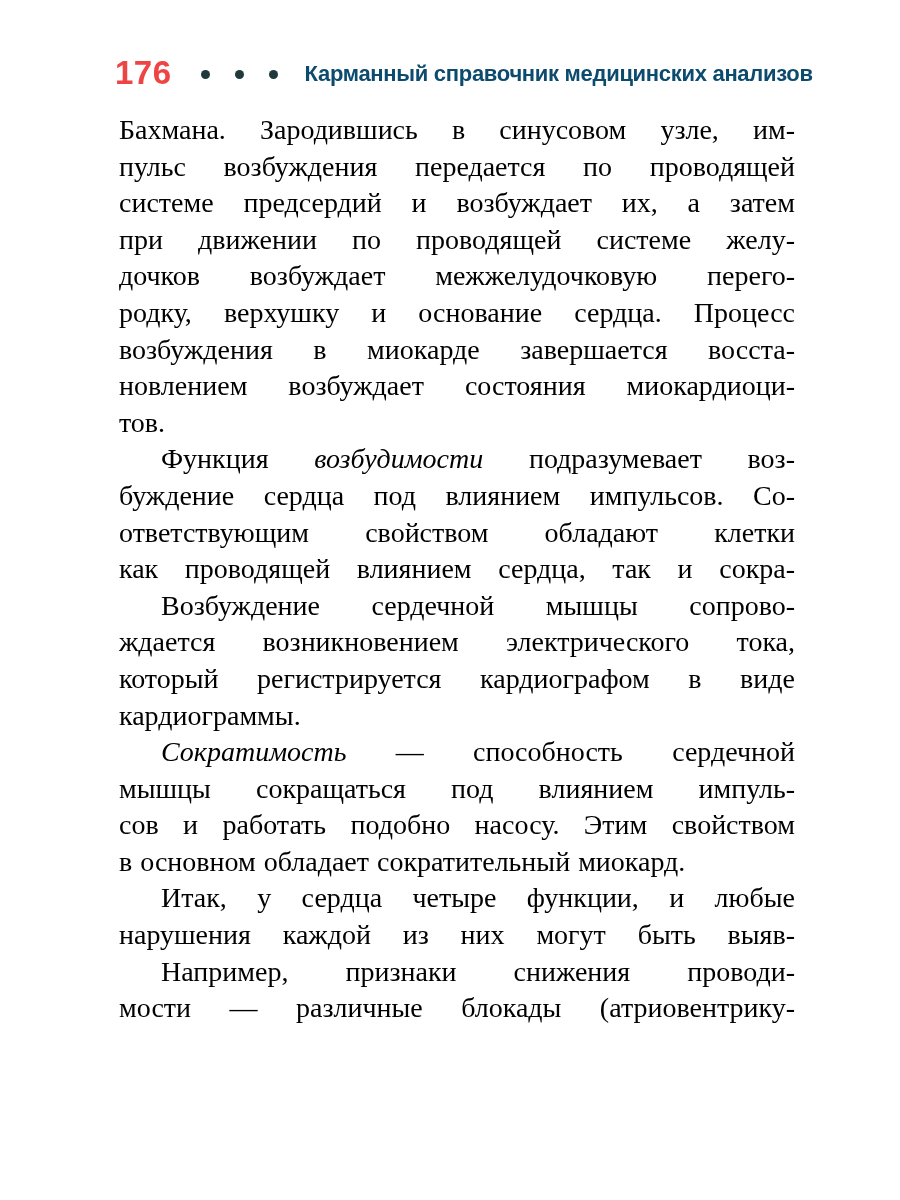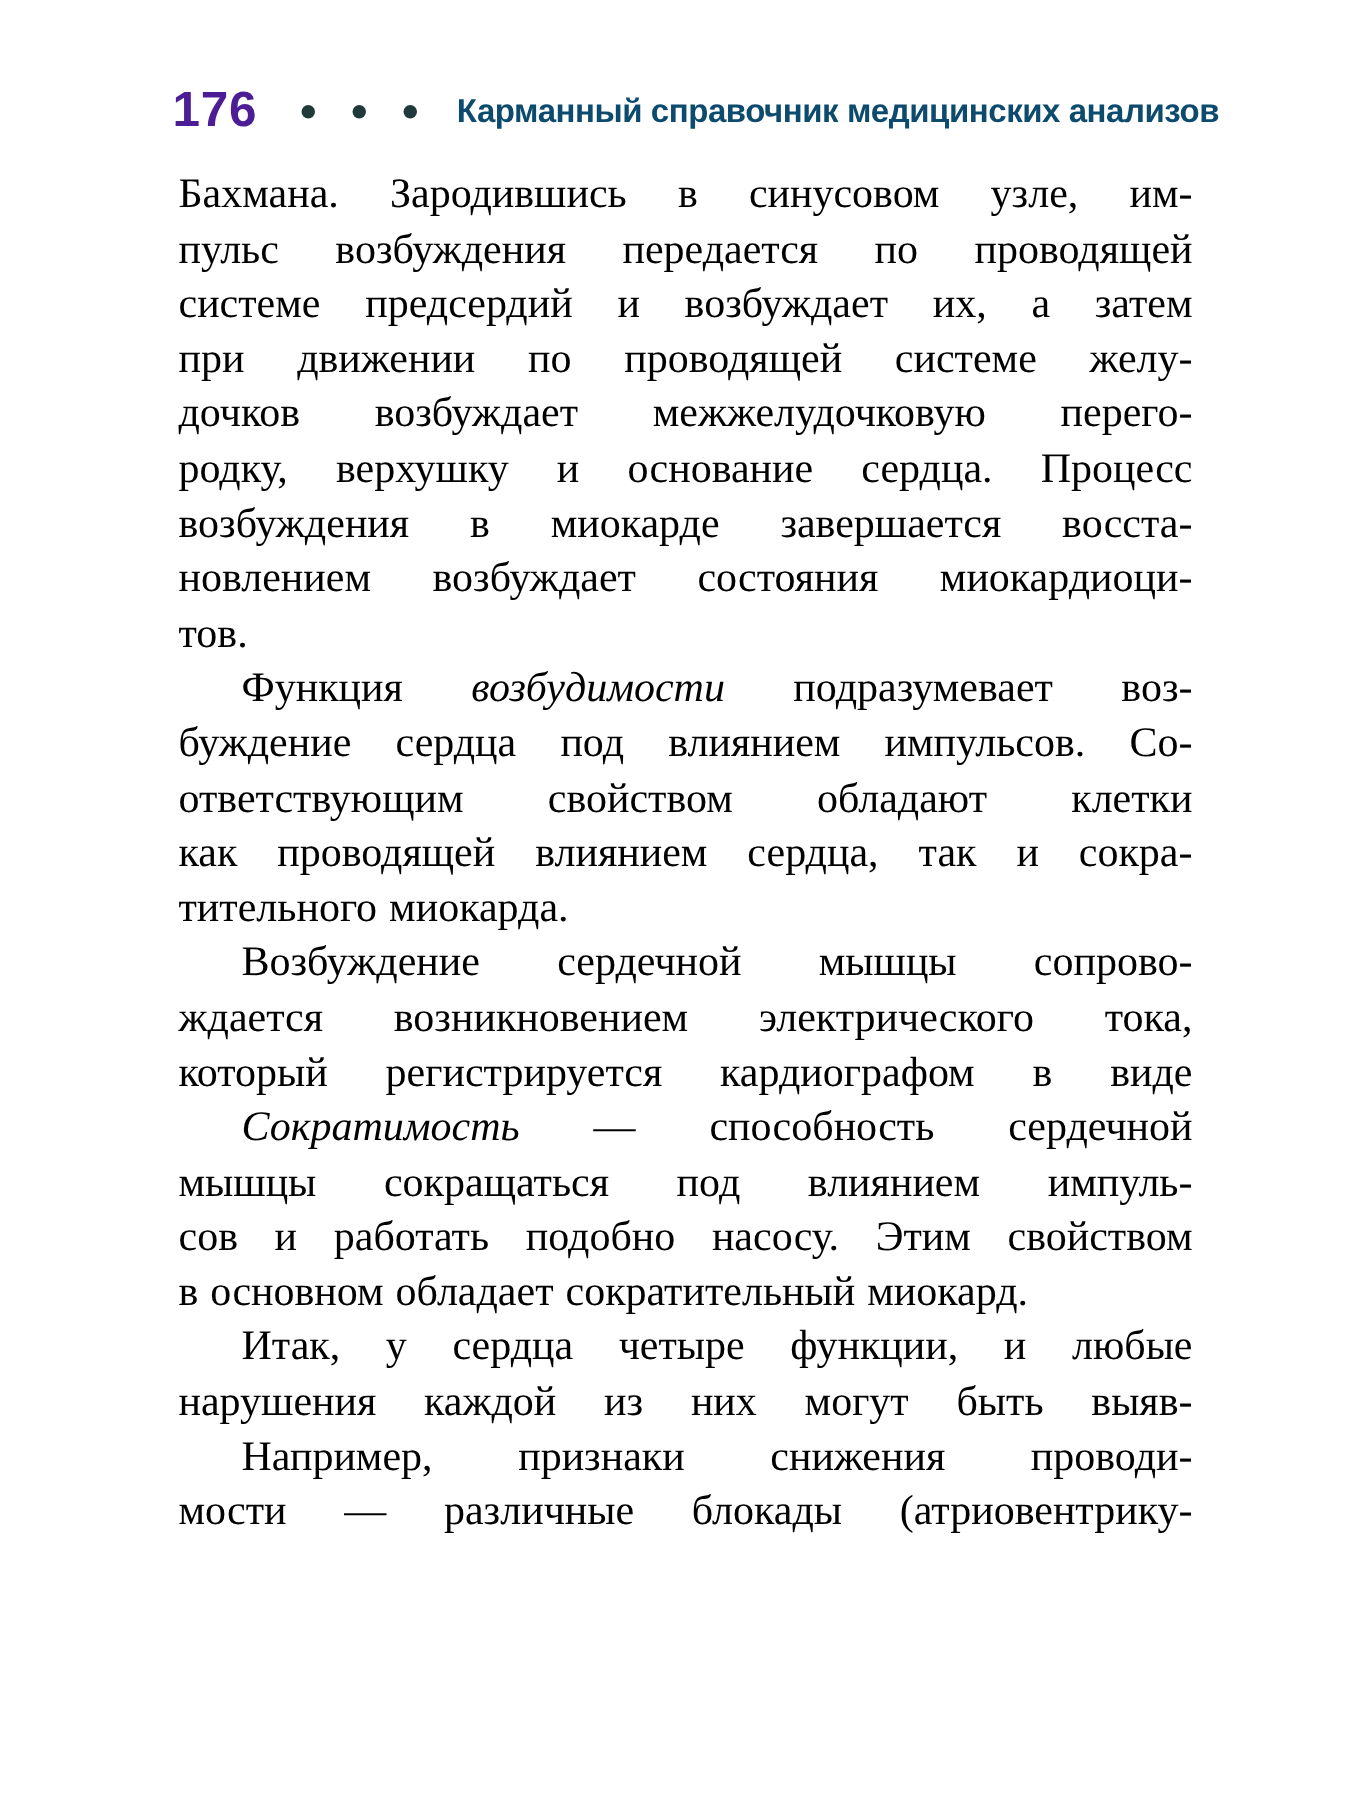--- a/index.html
+++ b/index.html
@@ -23,21 +23,21 @@
     right: 108px;
     display: flex;
     align-items: center;
     white-space: nowrap;
   }
   .page-number {
     font-family: "Liberation Sans", sans-serif;
     font-weight: bold;
     font-size: 33px;
     line-height: 1;
-    color: #4c1d95;
+    color: #ef4444;
     letter-spacing: 0.5px;
   }
   .head-dots {
     display: flex;
     align-items: center;
     gap: 25px;
     margin: 4px 27px 0 29px;
   }
   .head-dot {
     width: 9px;
@@ -103,24 +103,24 @@
       <div class="line"><span>при движении по проводящей системе желу-</span></div>
       <div class="line"><span>дочков возбуждает межжелудочковую перего-</span></div>
       <div class="line"><span>родку, верхушку и основание сердца. Процесс</span></div>
       <div class="line"><span>возбуждения в миокарде завершается восста-</span></div>
       <div class="line"><span>новлением возбуждает состояния миокардиоци-</span></div>
       <div class="line para-end"><span>тов.</span></div>
       <div class="line first-indent"><span>Функция </span><span class="it">возбудимости</span><span> подразумевает воз-</span></div>
       <div class="line"><span>буждение сердца под влиянием импульсов. Со-</span></div>
       <div class="line"><span>ответствующим свойством обладают клетки</span></div>
       <div class="line"><span>как проводящей влиянием сердца, так и сокра-</span></div>
-      <div class="line para-end"><span>тительного миокарда.</span></div>
       <div class="line first-indent"><span>Возбуждение сердечной мышцы сопрово-</span></div>
       <div class="line"><span>ждается возникновением электрического тока,</span></div>
       <div class="line"><span>который регистрируется кардиографом в виде</span></div>
+      <div class="line para-end"><span>кардиограммы.</span></div>
       <div class="line first-indent"><span class="it">Сократимость</span><span> — способность сердечной</span></div>
       <div class="line"><span>мышцы сокращаться под влиянием импуль-</span></div>
       <div class="line"><span>сов и работать подобно насосу. Этим свойством</span></div>
       <div class="line para-end"><span>в основном обладает сократительный миокард.</span></div>
       <div class="line first-indent"><span>Итак, у сердца четыре функции, и любые</span></div>
       <div class="line"><span>нарушения каждой из них могут быть выяв-</span></div>
       <div class="line first-indent"><span>Например, признаки снижения проводи-</span></div>
       <div class="line"><span>мости — различные блокады (атриовентрику-</span></div>
     </main>
 

